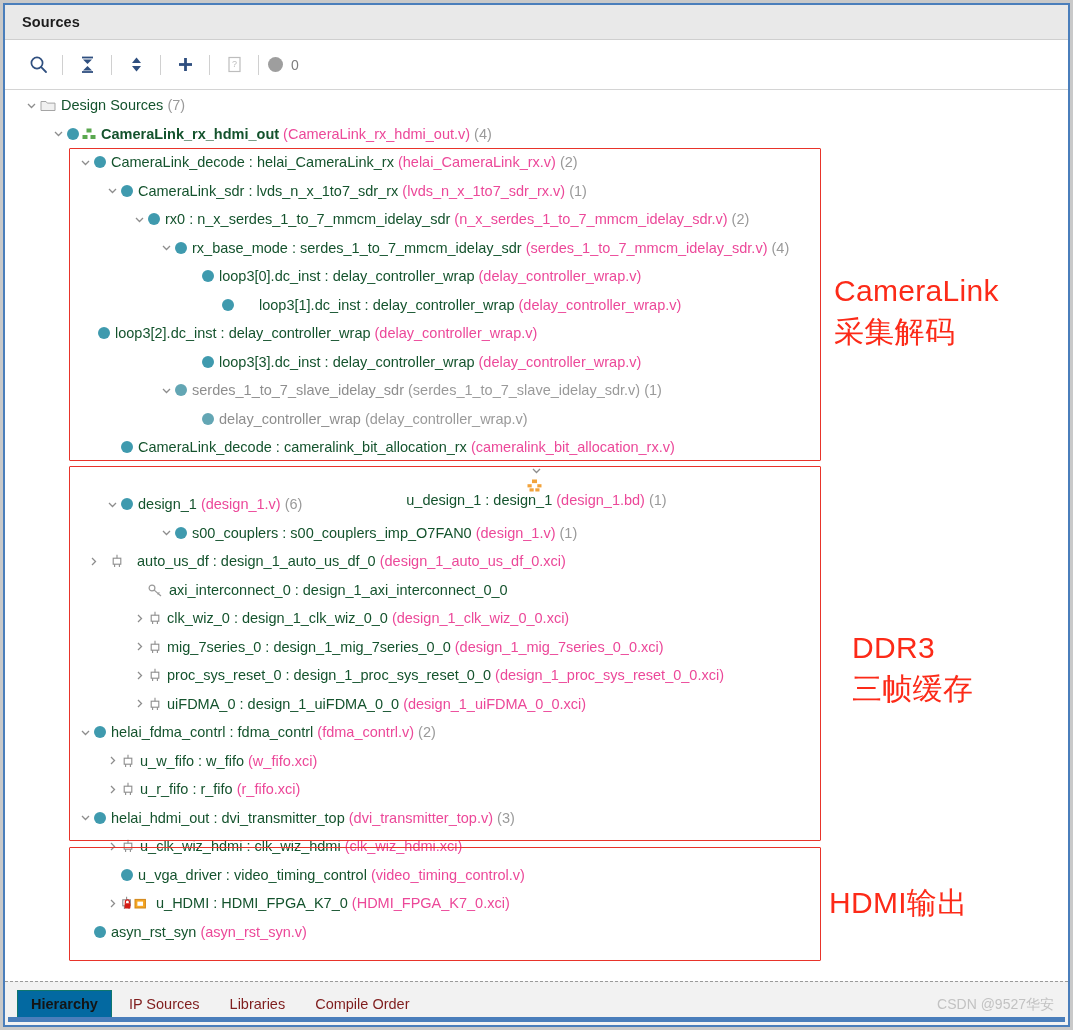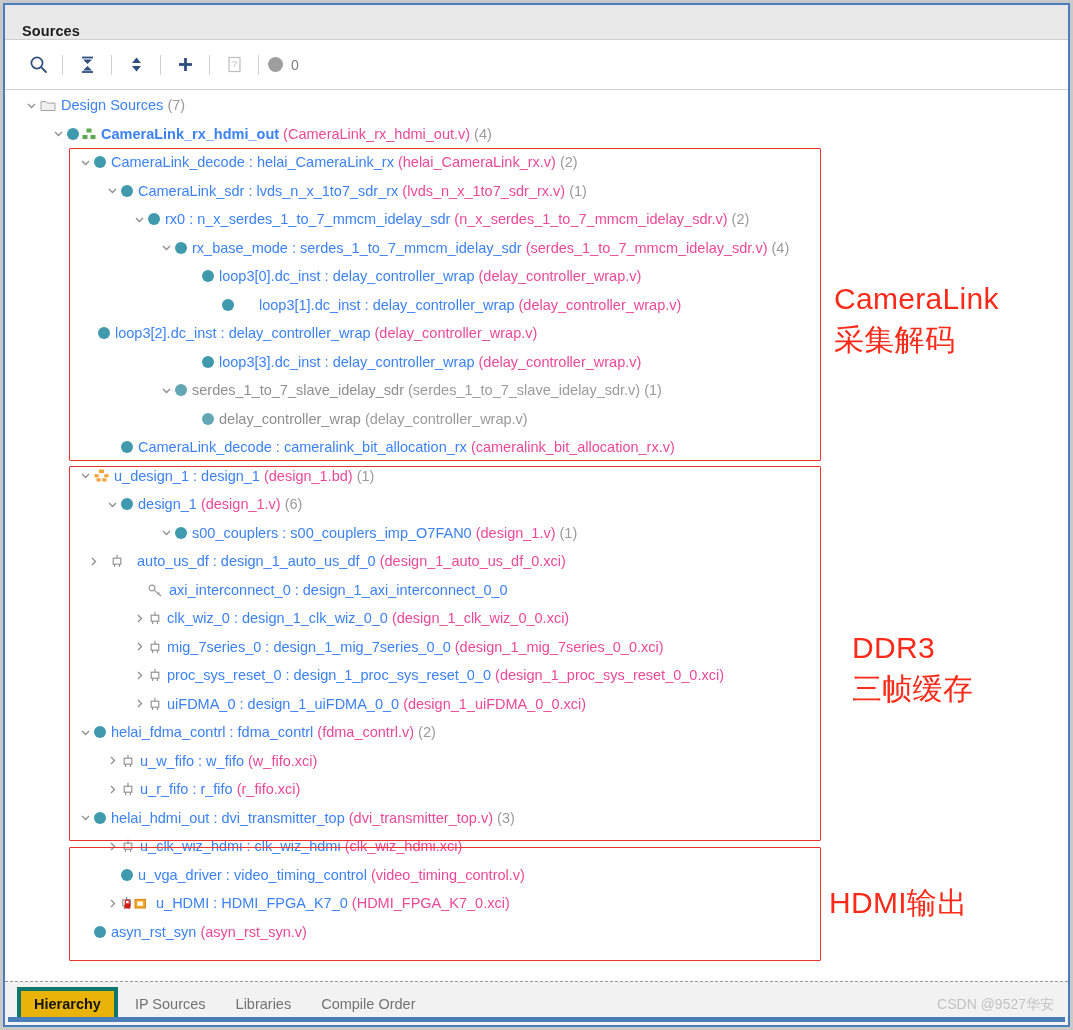--- a/index.html
+++ b/index.html
@@ -31,21 +31,21 @@
   }
 
   
   .titlebar {
     position: absolute;
     left: 0; top: 0; right: 0;
     height: 35px;
     background: #e9e9e9;
     border-bottom: 1px solid #cfcfcf;
     display: flex;
-    align-items: flex-end;
+    align-items: center;
   }
   .titlebar-text {
     padding-left: 17px;
     font-size: 14.5px;
     font-weight: bold;
     color: #1c1c1c;
     letter-spacing: 0.1px;
   }
 
   
@@ -106,21 +106,21 @@
     display: flex; align-items: center; justify-content: center;
     cursor: pointer;
   }
   .arrow.blank { cursor: default; }
   .ico {
     flex: 0 0 auto;
     display: flex; align-items: center; justify-content: center;
     margin-right: 5px;
   }
   .lbl { display: inline-block; }
-  .lbl .inst { color: #3b82f6; }
+  .lbl .inst { color: #14532d; }
   .lbl .file { color: #ec4899; }
   .lbl .cnt  { color: #9a9a9a; }
   .row.bold .inst { font-weight: bold; }
   .row.dim .inst { color: #8e8e8e; }
   .row.dim .file { color: #9a9a9a; text-align: center; }
   .row.dim .cnt  { color: #9a9a9a; }
 
   
   .dot {
     width: 12px; height: 12px;
@@ -152,30 +152,30 @@
     left: 0; right: 0; bottom: 0;
     height: 44px;
     background: #f2f2f2;
     border-top: 1px dashed #9a9a9a;
     display: flex;
     align-items: center;
     padding-left: 12px;
   }
   .tab {
     font-size: 14.5px;
-    color: #737373;
+    color: #7f1d1d;
     padding: 5px 13px;
     margin-right: 4px;
     cursor: pointer;
   }
   .tab.active {
     color: #141414;
     font-weight: bold;
-    background: #eab308;
-    border: 4px solid #0f766e;
+    background: #0369a1;
+    border: 1px solid #0f766e;
   }
   .watermark {
     position: absolute;
     right: 14px; bottom: 11px;
     font-size: 14px;
     color: #c2c2c2;
     pointer-events: none;
   }
   .bottom-bar {
     position: absolute;
@@ -360,21 +360,21 @@
             </span>
             <span class="lbl"><span class="inst">delay_controller_wrap</span><span class="file"> (delay_controller_wrap.v)</span><span class="cnt"></span></span>
           </div>
           <div class="row" style="padding-left: 99px;">
             <div class="arrow blank"></div>
             <span class="ico">
               <span class="dot"></span>
             </span>
             <span class="lbl"><span class="inst">CameraLink_decode : cameralink_bit_allocation_rx</span><span class="file"> (cameralink_bit_allocation_rx.v)</span><span class="cnt"></span></span>
           </div>
-          <div class="row" style="padding-left: 72px;">
+          <div class="row" style=" flex-direction: column;">
             <div class="arrow">
               <svg width="13" height="13" viewBox="0 0 13 13">
                 <polyline points="3,5 6.5,8.5 10,5" fill="none" stroke="#8d8d8d" stroke-width="1.3"></polyline>
               </svg>
             </div>
             <span class="ico">
               <svg width="15" height="13" viewBox="0 0 15 13">
                 <rect x="5" y="0.5" width="5" height="3.6" fill="#f2a33c"></rect>
                 <rect x="0.5" y="5.2" width="4.2" height="3.2" fill="#f2a33c"></rect>
                 <rect x="10.3" y="5.2" width="4.2" height="3.2" fill="#f2a33c"></rect>
@@ -603,21 +603,21 @@
           </div>
         </div>
 
       <div id="boxes">
           <div class="redbox" style="left: 64px; top: 57px; width: 752px; height: 313px;"></div>
           <div class="redbox" style="left: 64px; top: 375px; width: 752px; height: 375px;"></div>
           <div class="redbox" style="left: 64px; top: 756px; width: 752px; height: 114px;"></div>
         </div>
 
       <div id="annots">
-          <div class="annot" style="left: 829px; top: 188px; color: rgb(252, 42, 24);">
+          <div class="annot" style="left: 829px; top: 180px; color: rgb(252, 42, 24);">
             <div>CameraLink</div>
             <div>采集解码</div>
           </div>
           <div class="annot" style="left: 847px; top: 537px; color: rgb(252, 42, 24);">
             <div>DDR3</div>
             <div>三帧缓存</div>
           </div>
           <div class="annot" style="left: 824px; top: 792px; color: rgb(252, 42, 24);">
             <div>HDMI输出</div>
           </div>

